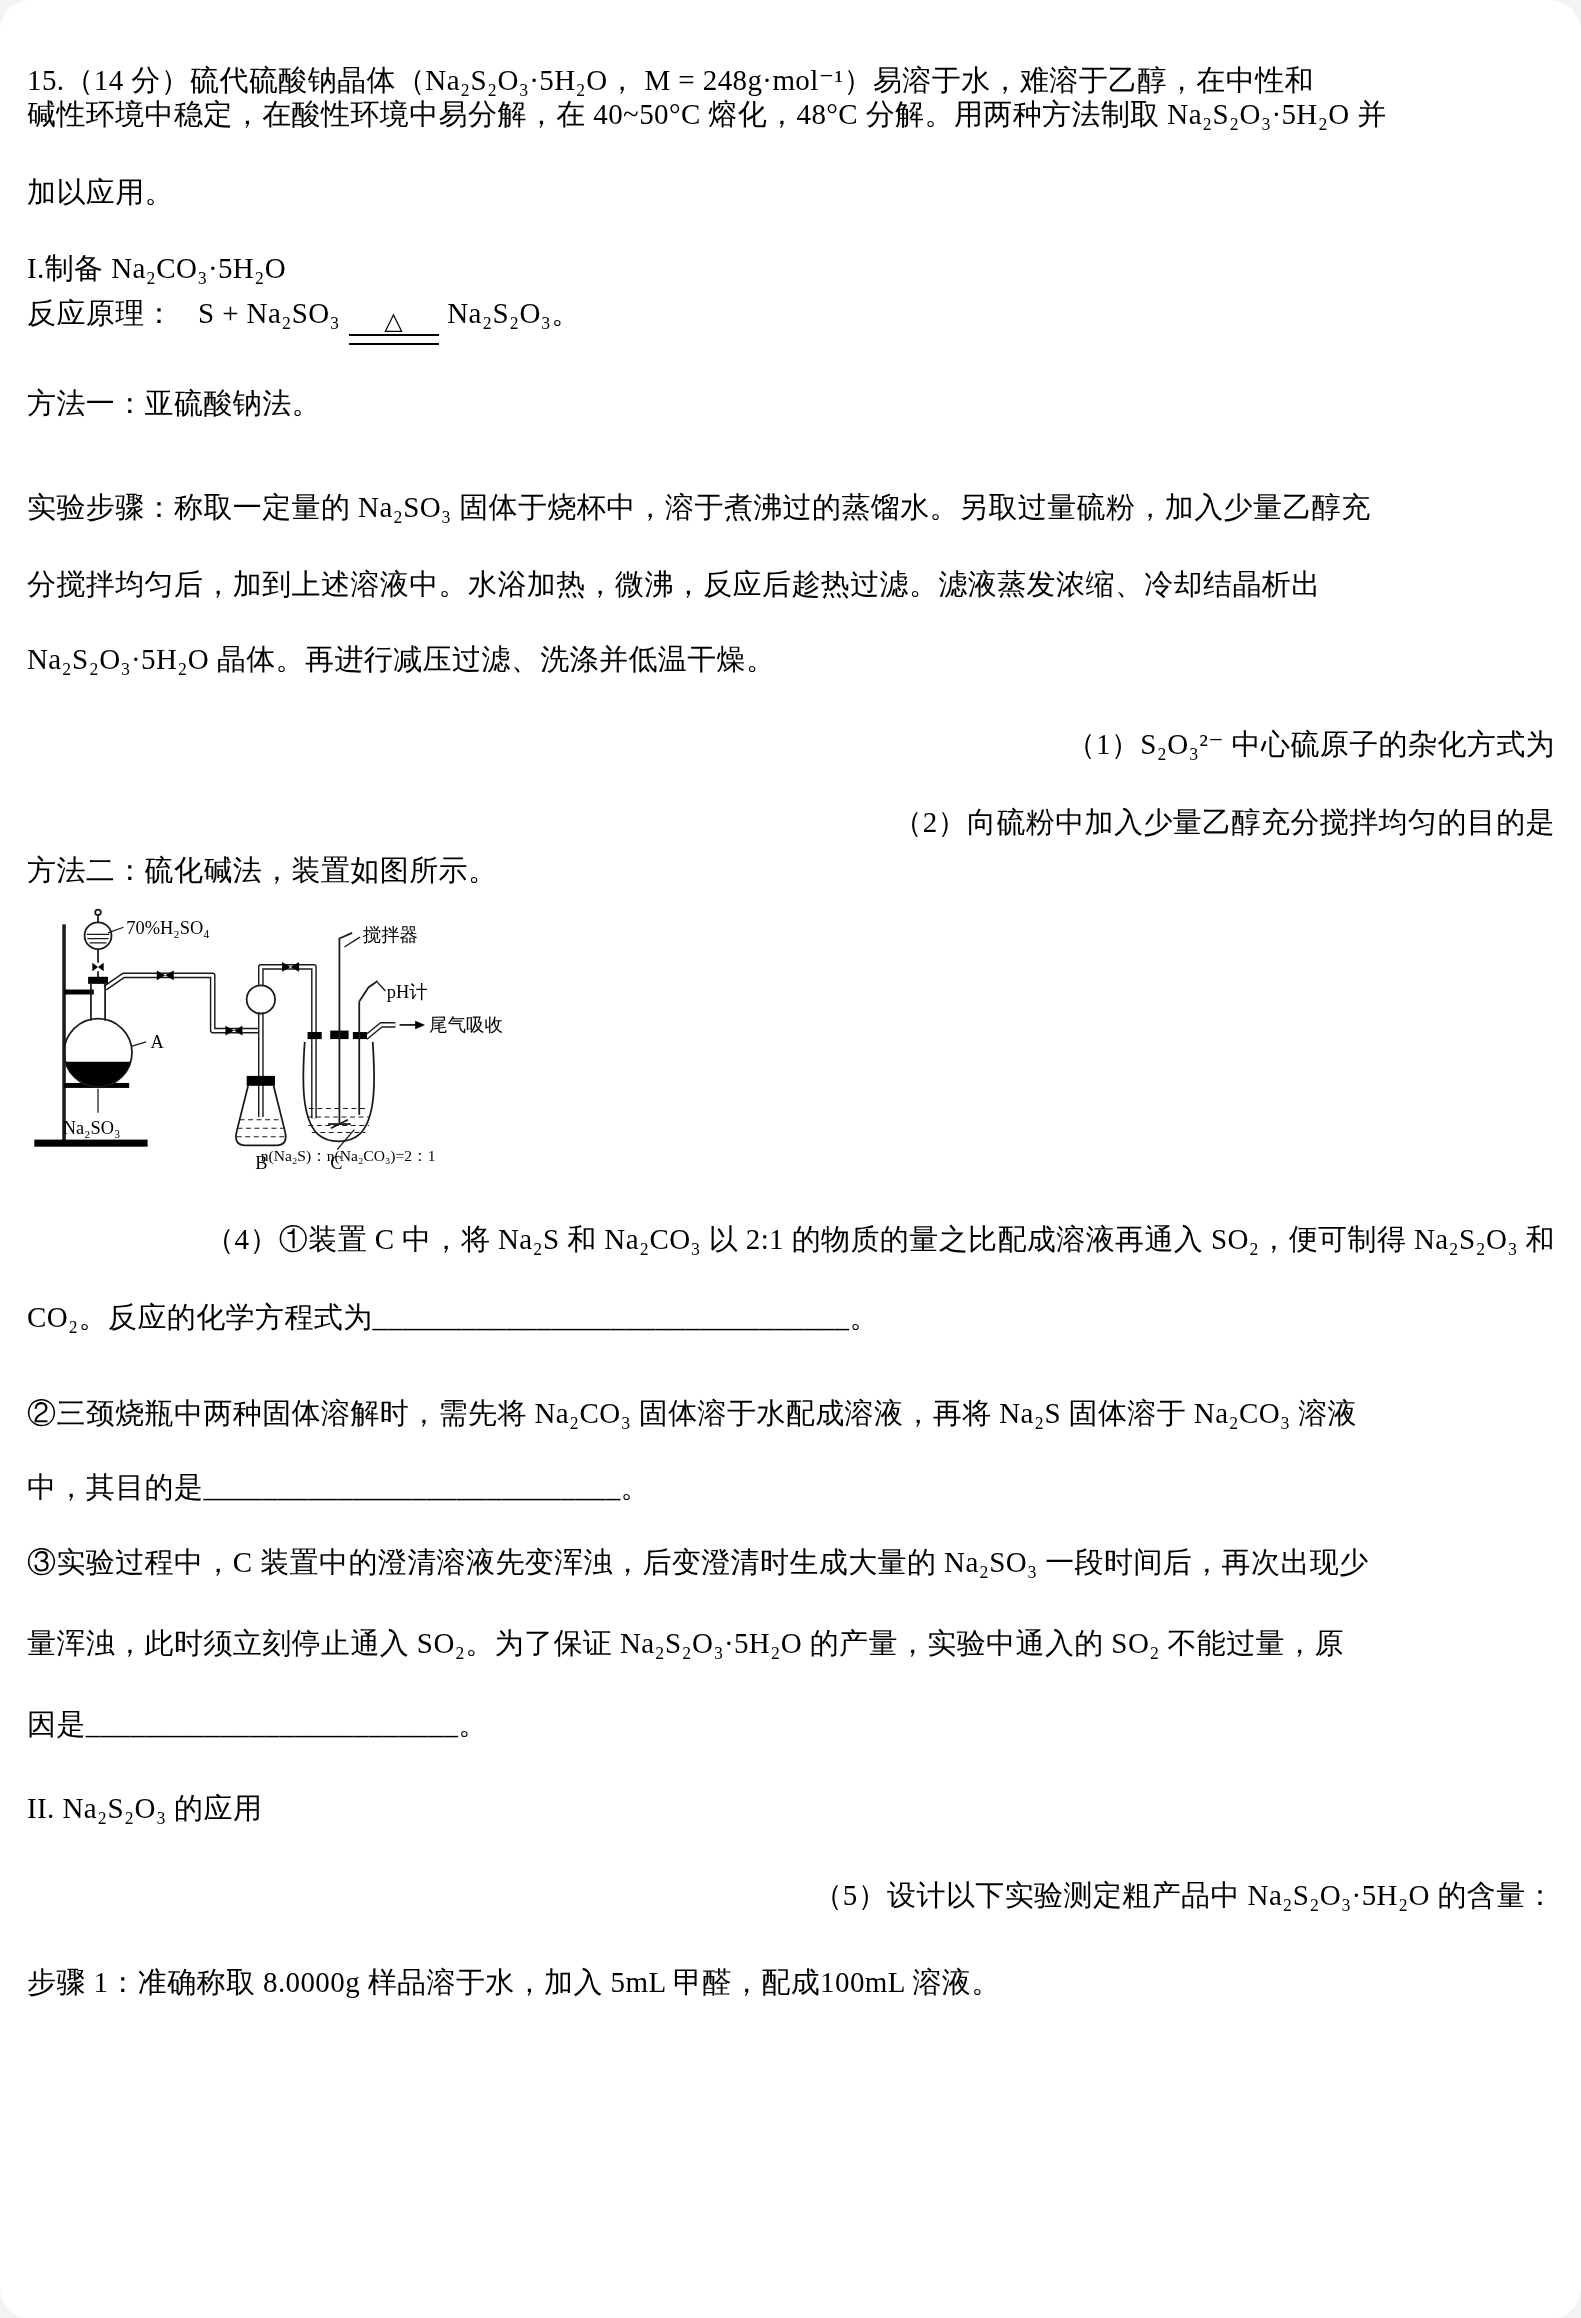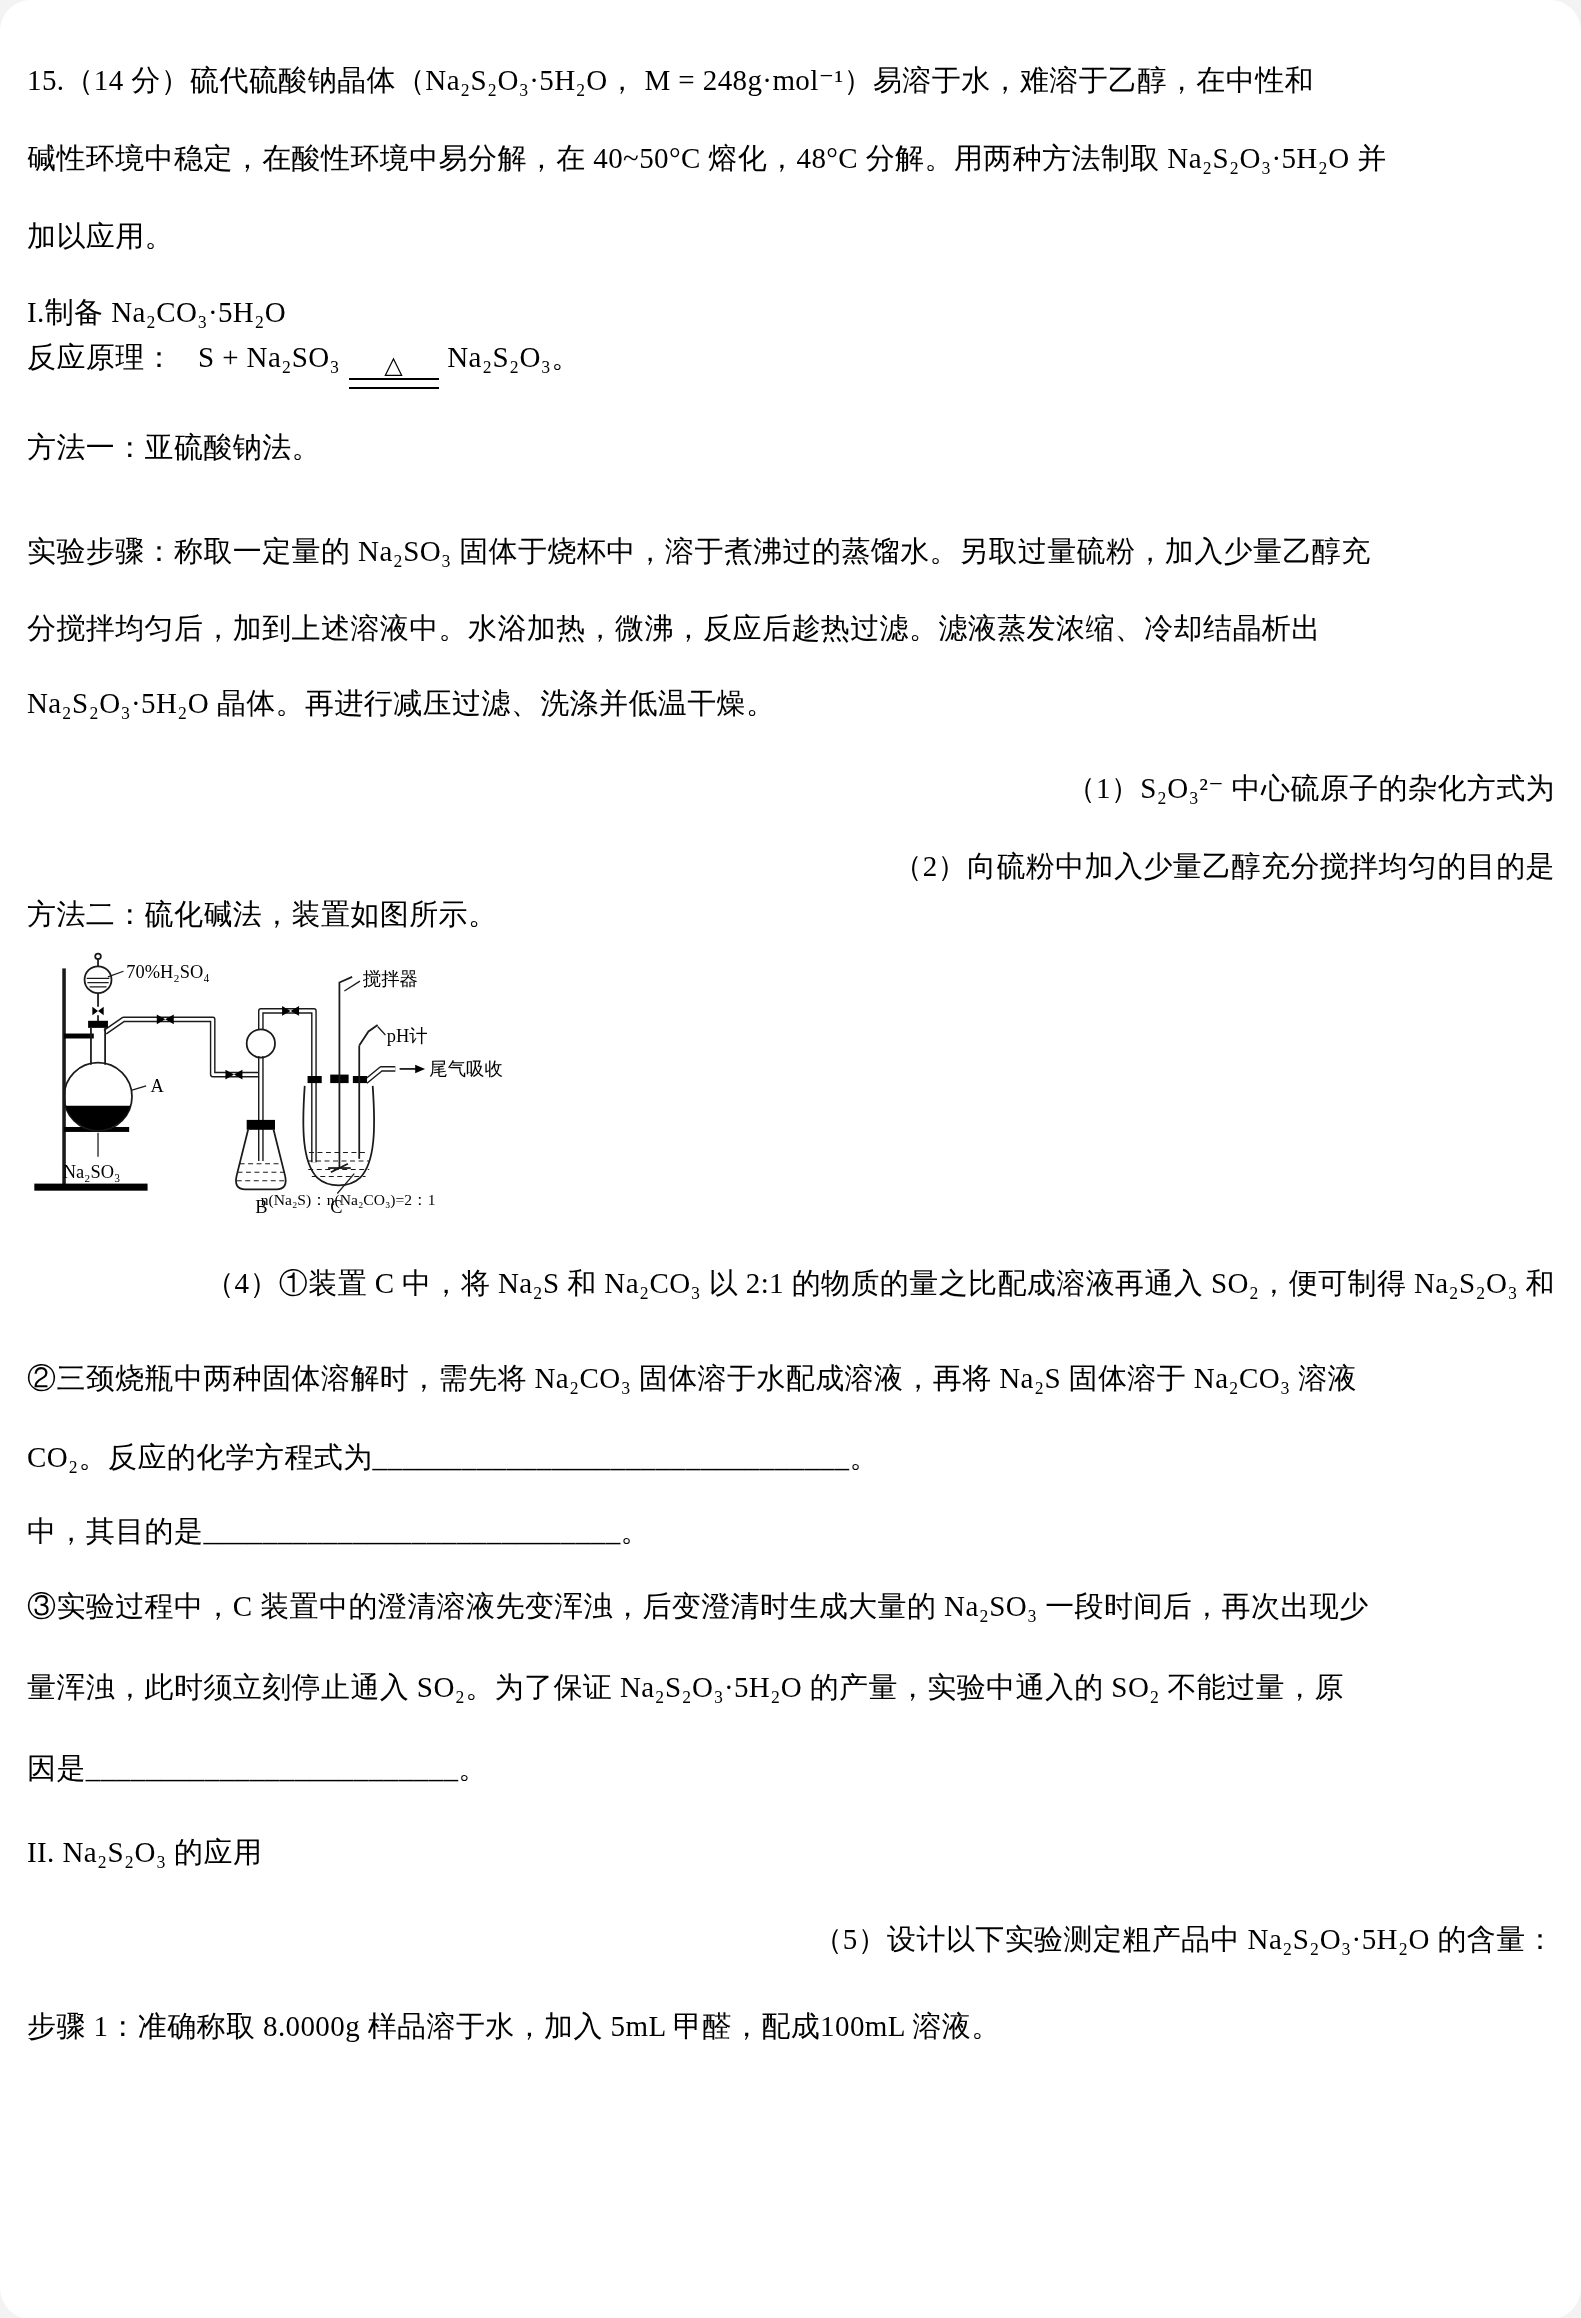--- a/index.html
+++ b/index.html
@@ -52,21 +52,21 @@
   .blk{fill:#000;stroke:none;}
   .t{font-family:"Liberation Serif","DejaVu Serif",serif;font-size:26px;fill:#000;}
   .t2{font-family:"Liberation Serif","DejaVu Serif",serif;font-size:22px;fill:#000;}
 </style>
 </head>
 <body>
 
 <div class="page">
 
   <p class="ln" style="margin-top:0">15.（14 分）硫代硫酸钠晶体（Na₂S₂O₃·5H₂O， M = 248g·mol⁻¹）易溶于水，难溶于乙醇，在中性和</p>
-  <p class="ln" style="margin-top:44px">碱性环境中稳定，在酸性环境中易分解，在 40~50°C 熔化，48°C 分解。用两种方法制取 Na₂S₂O₃·5H₂O 并</p>
+  <p class="ln" style="">碱性环境中稳定，在酸性环境中易分解，在 40~50°C 熔化，48°C 分解。用两种方法制取 Na₂S₂O₃·5H₂O 并</p>
   <p class="ln" style="margin-top:44px">加以应用。</p>
   <p class="ln" style="margin-top:41px">I.制备 Na₂CO₃·5H₂O</p>
   <p class="ln eq" style="margin-top:11.4px">
     <span class="eqlabel">反应原理：</span><span>S + Na₂SO₃</span><span class="cond">
         <span class="tri">△</span>
         <span class="dbl"></span>
       </span><span>Na₂S₂O₃。</span>
   </p>
 
   <p class="ln" style="margin-top:41px">方法一：亚硫酸钠法。</p>
@@ -172,22 +172,22 @@
       </g>
       <text class="t" x="568" y="177">尾气吸收</text>
 
       <text class="t" x="428" y="372">C</text>
       <line class="s1" x1="462" y1="316" x2="438" y2="344"></line>
       <text class="t2" x="330" y="360">n(Na₂S)：n(Na₂CO₃)=2：1</text>
     </svg>
   </div>
 
   <p class="ln ind" style="margin-top:40px">（4）①装置 C 中，将 Na₂S 和 Na₂CO₃ 以 2:1 的物质的量之比配成溶液再通入 SO₂，便可制得 Na₂S₂O₃ 和</p>
+  <p class="ln" style="margin-top:44px">CO₂。反应的化学方程式为________________________________。</p>
   <p class="ln" style="margin-top:61px">②三颈烧瓶中两种固体溶解时，需先将 Na₂CO₃ 固体溶于水配成溶液，再将 Na₂S 固体溶于 Na₂CO₃ 溶液</p>
-  <p class="ln" style="margin-top:44px">CO₂。反应的化学方程式为________________________________。</p>
   <p class="ln" style="margin-top:40px">中，其目的是____________________________。</p>
   <p class="ln" style="margin-top:41px">③实验过程中，C 装置中的澄清溶液先变浑浊，后变澄清时生成大量的 Na₂SO₃ 一段时间后，再次出现少</p>
   <p class="ln" style="margin-top:47px">量浑浊，此时须立刻停止通入 SO₂。为了保证 Na₂S₂O₃·5H₂O 的产量，实验中通入的 SO₂ 不能过量，原</p>
   <p class="ln" style="margin-top:47px">因是_________________________。</p>
   <p class="ln" style="margin-top:49px">II. Na₂S₂O₃ 的应用</p>
   <p class="ln ind" style="margin-top:53px">（5）设计以下实验测定粗产品中 Na₂S₂O₃·5H₂O 的含量：</p>
   <p class="ln" style="margin-top:53px">步骤 1：准确称取 8.0000g 样品溶于水，加入 5mL 甲醛，配成100mL 溶液。</p>
 
 </div>
 

